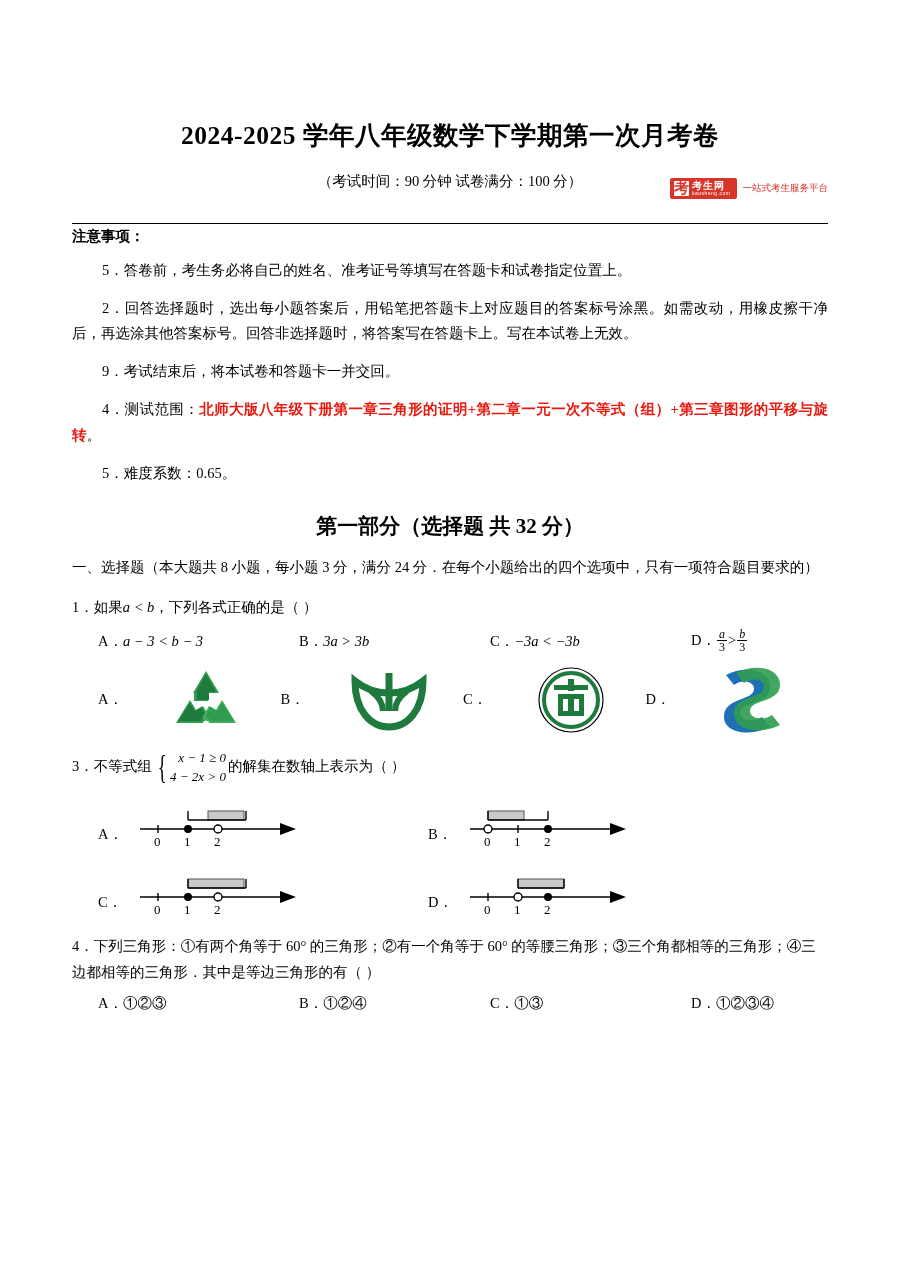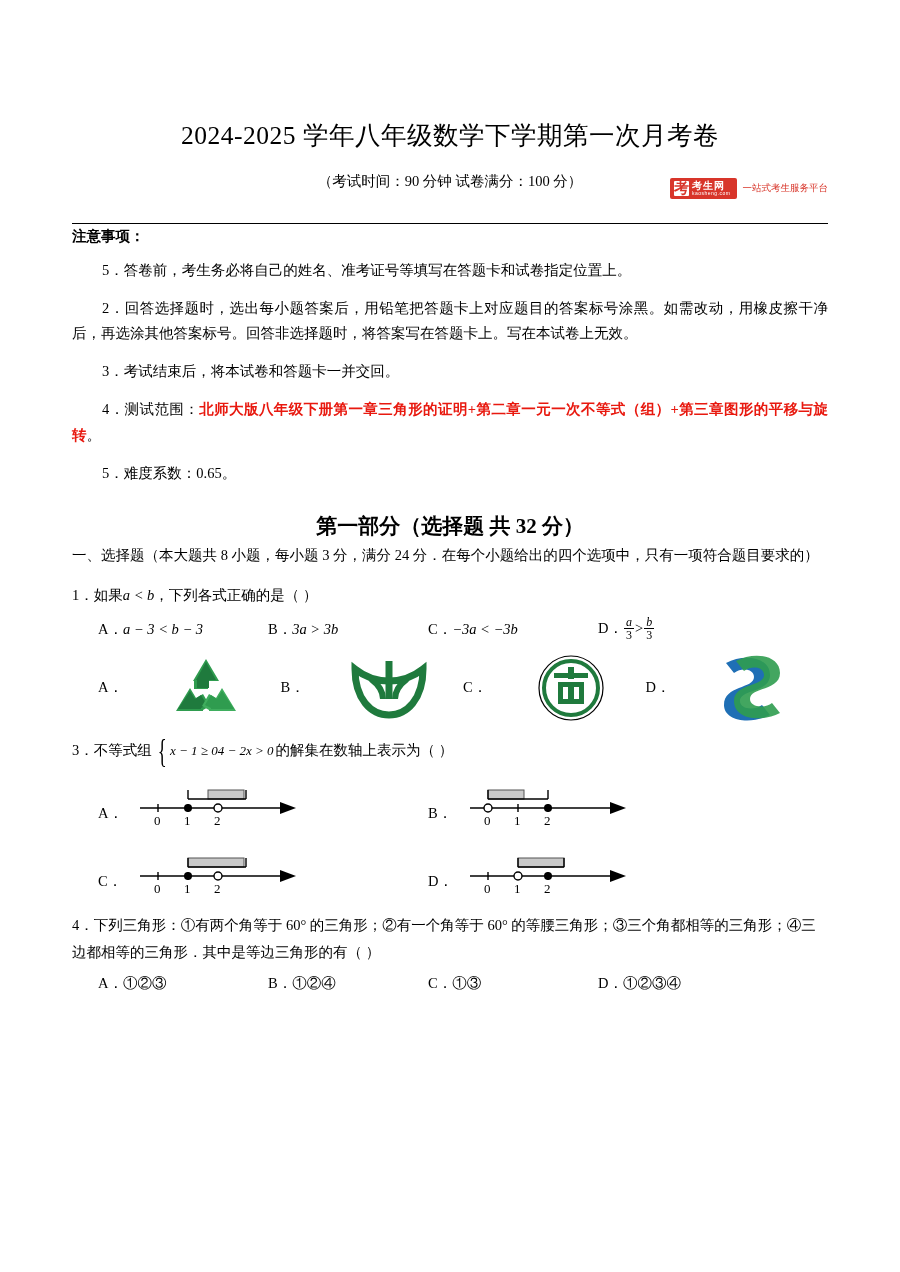--- a/index.html
+++ b/index.html
@@ -74,21 +74,21 @@
     top: 103px;
     left: 72px;
     right: 72px;
     border-top: 1.6px solid #000;
   }
   
   .doc-title {
     margin: 120px 0 0 0;
     text-align: center;
     font-size: 25.5px;
-    font-weight: normal;
+    font-weight: bold;
     letter-spacing: .5px;
     line-height: 1.25;
   }
   .doc-sub {
     margin: 20px 0 0 0;
     text-align: center;
     font-size: 14.5px;
   }
   .notice-title {
     margin: 36px 0 0 0;
@@ -103,38 +103,39 @@
     text-align: justify;
   }
   .red { color: #e8190f; font-weight: bold; }
   .part-title {
     margin: 26px 0 0 0;
     text-align: center;
     font-size: 21px;
     font-weight: bold;
   }
   p.sec {
-    margin: 2px 0 0 0;
+    margin: 14px 0 0 0;
     font-size: 14.5px;
     line-height: 1.8;
     text-align: justify;
   }
   p.q {
     margin: 13px 0 0 0;
     font-size: 14.5px;
     line-height: 1.8;
   }
   .it { font-family: "Liberation Serif", serif; font-style: italic; text-align: right; }
   
   .opts {
     margin: 9px 0 0 0;
     padding-left: 26px;
     font-size: 14.5px;
     display: flex;
     align-items: center;
+    gap: 31px;
   }
   .opts .o { white-space: nowrap; }
   .frac {
     display: inline-flex;
     flex-direction: column;
     align-items: center;
     vertical-align: middle;
     font-size: 12px;
     line-height: 1.05;
     margin: 0 1px;
@@ -163,21 +164,21 @@
     align-items: center;
     vertical-align: middle;
     margin: 0 2px;
   }
   .brace {
     font-size: 34px;
     line-height: .9;
     transform: scaleX(.55);
     display: inline-block;
   }
-  .sys-rows { display: inline-flex; flex-direction: row; font-size: 13px; line-height: 1.5; }
+  .sys-rows { display: inline-flex; flex-direction: column; font-size: 13px; line-height: 1.5; }
 </style>
 </head>
 <body>
 
 <div class="page">
 
   <div class="logo-row">
     <div class="logo-badge">
       <span class="logo-k">考</span>
       <span class="logo-words">
@@ -189,21 +190,21 @@
   </div>
   <div class="top-rule"></div>
 
   <h1 class="doc-title">2024-2025 学年八年级数学下学期第一次月考卷</h1>
   <div class="doc-sub">（考试时间：90 分钟    试卷满分：100 分）</div>
 
   <div class="notice-title">注意事项：</div>
 
   <p class="item">5．答卷前，考生务必将自己的姓名、准考证号等填写在答题卡和试卷指定位置上。</p>
   <p class="item">2．回答选择题时，选出每小题答案后，用铅笔把答题卡上对应题目的答案标号涂黑。如需改动，用橡皮擦干净后，再选涂其他答案标号。回答非选择题时，将答案写在答题卡上。写在本试卷上无效。</p>
-  <p class="item">3．考试结束后，将本试卷和答题卡一并交回。</p>
+  <p class="item">9．考试结束后，将本试卷和答题卡一并交回。</p>
   <p class="item"><span>4．测试范围：</span><span class="red">北师大版八年级下册第一章三角形的证明+第二章一元一次不等式（组）+第三章图形的平移与旋转</span><span>。</span></p>
   <p class="item">5．难度系数：0.65。</p>
 
   <div class="part-title">第一部分（选择题  共 32 分）</div>
   <p class="sec">一、选择题（本大题共 8 小题，每小题 3 分，满分 24 分．在每个小题给出的四个选项中，只有一项符合题目要求的）</p>
 
   <p class="q">
     <span>1．</span><span>如果</span><span class="it">a &lt; b</span><span>，下列各式正确的是（    ）</span>
   </p>
   <div class="opts">

